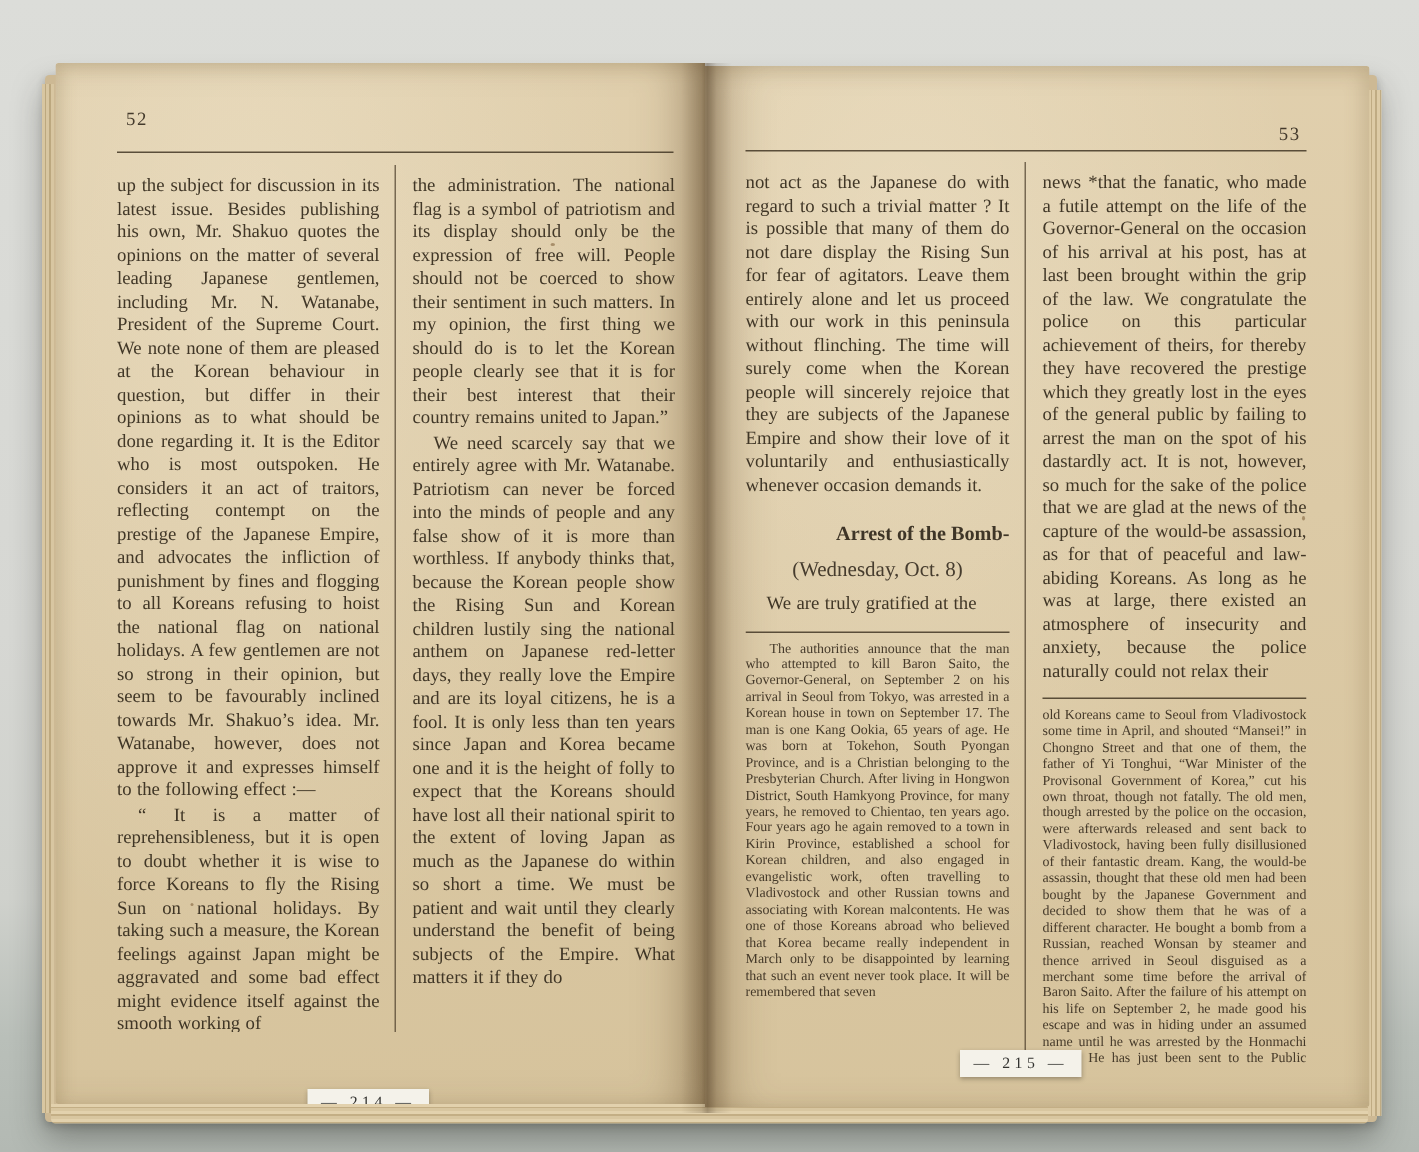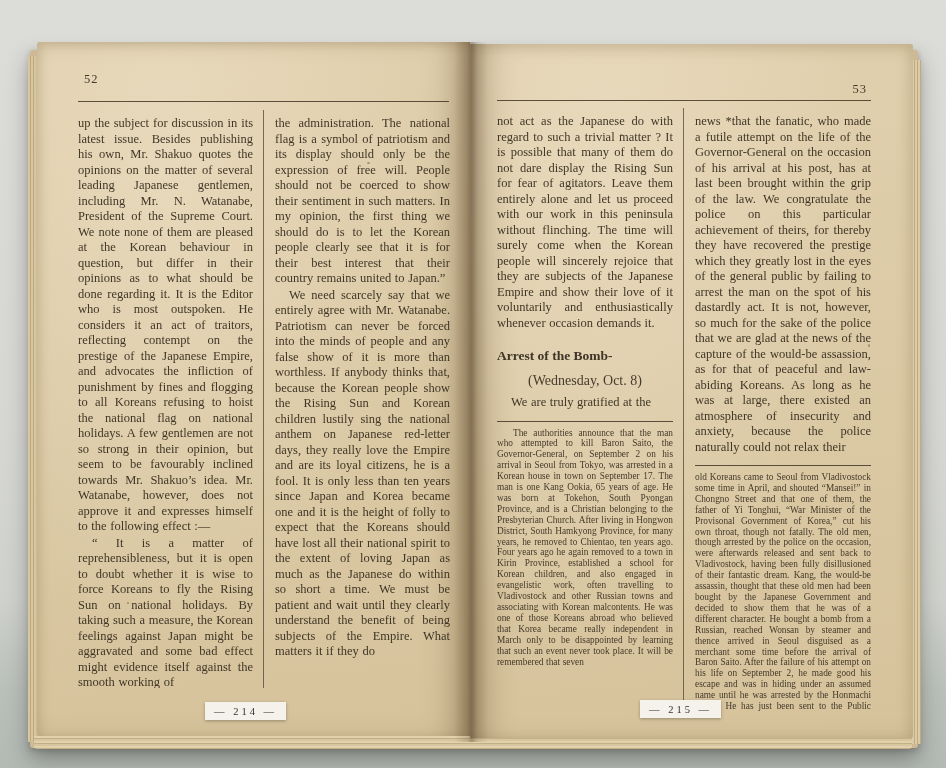--- a/index.html
+++ b/index.html
@@ -56,35 +56,35 @@
   .col{box-sizing:border-box;flex:1;padding-top:6px;}
   .col-a{padding-right:10px;}
   .col-b{border-left:1px solid rgba(72,58,40,.7);padding-left:11px;}
   .para{
     font-size:12.5px;line-height:15.5px;text-align:justify;margin:0;
     color:rgba(56,46,32,.95);word-spacing:.5px;
   }
   .para.indent{text-indent:14px;}
   .para + .para{margin-top:1px;}
   .article-heading{
-    text-align:left;font-weight:bold;font-size:13.5px;line-height:17px;
+    text-align:right;font-weight:bold;font-size:13.5px;line-height:17px;
     margin:16px 0 2px;color:#3e3527;
   }
   .dateline{text-align:center;font-size:14px;line-height:15px;margin:9px 0 7px;}
   .fn-rule{height:1px;background:rgba(66,54,36,.85);margin:10px 0 6px;}
   .footnote{font-size:9.3px;line-height:10.9px;text-align:justify;color:rgba(56,46,32,.92);word-spacing:.3px;}
   .footnote .lead{text-indent:10px;display:block;}
   .footnote .body{display:block;text-indent:16px;margin-top:1px;}
   .footnote i{font-style:italic;}
   .folio{
     position:absolute;background:#f4f2ea;color:#333330;
     font-size:10.5px;letter-spacing:3px;padding:4px 9px 3px;
     box-shadow:0 1px 3px rgba(40,35,25,.35);white-space:nowrap;
   }
-  .folio-left{left:168px;top:660px;}
+  .folio-left{left:168px;top:684px;}
   .folio-right{left:170px;top:656px;}
   .speck{position:absolute;border-radius:50%;background:#7a5a33;opacity:.55;}
 </style>
 </head>
 <body>
 
 <div class="stage">
   <div class="book">
     <div class="page-stack">
       <div class="edge-left"></div>

